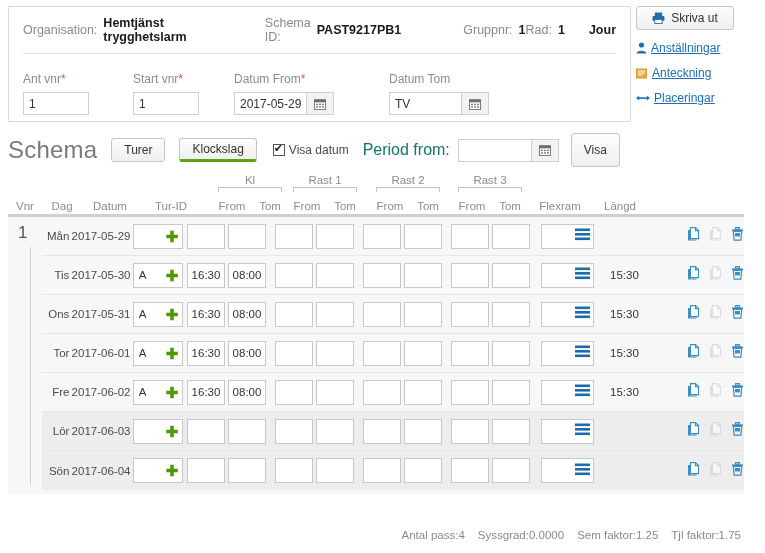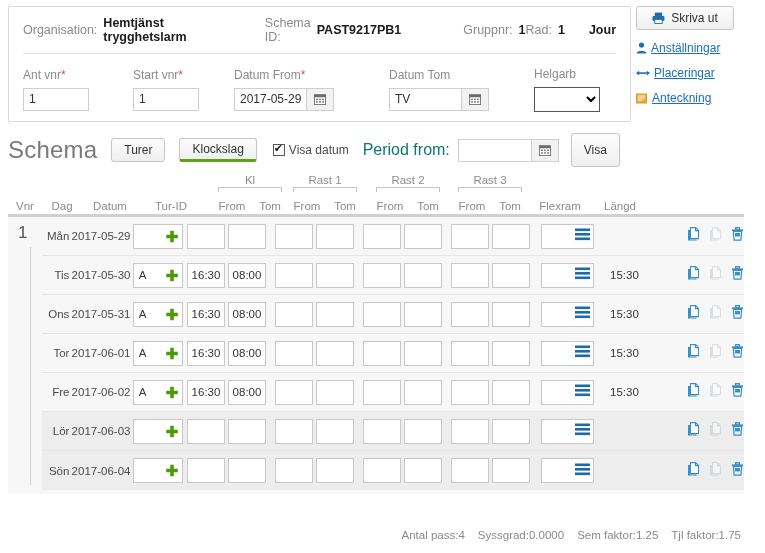--- a/index.html
+++ b/index.html
@@ -27,21 +27,21 @@
   .info-lbl { color: #8a8a8a; font-size: 12.5px; }
   .info-val { color: #1b1b1b; font-size: 12.5px; font-weight: bold; margin-left: 6px; }
   .gap-org { margin-left: 0; }
   .gap-schema { margin-left: 70px; }
   .gap-grupp { margin-left: 62px; }
   .gap-rad { }
   .gap-jour { margin-left: 24px; color: #1b1b1b; font-size: 12.5px; font-weight: bold; }
 
   .fields-row {
     position: absolute; left: 14px; top: 56px; right: 14px; height: 52px;
-    display: flex; align-items: center;
+    display: flex; align-items: flex-end;
   }
   .field { display: flex; flex-direction: column; }
   .f-lbl { font-size: 12px; color: #8c8c8c; margin-bottom: 6px; white-space: nowrap; }
   .req { color: #d9534f; font-size: 12px; }
   .ip {
     height: 23px; border: 1px solid #cfcfcf; background: #fff;
     font-size: 12px; color: #333; padding: 0 5px; font-family: "Liberation Sans", sans-serif;
     outline: none;
   }
   .w-small { width: 66px; }
@@ -228,24 +228,20 @@
                 <rect x="6" y="6.6" width="2" height="1.7" fill="#6b6b6b"></rect>
                 <rect x="9.5" y="6.6" width="2" height="1.7" fill="#6b6b6b"></rect>
               <rect x="2.5" y="9.6" width="2" height="1.7" fill="#6b6b6b"></rect>
                 <rect x="6" y="9.6" width="2" height="1.7" fill="#6b6b6b"></rect>
                 <rect x="9.5" y="9.6" width="2" height="1.7" fill="#6b6b6b"></rect>
             </svg>
           </div>
         </div>
       </div>
       <div class="sp-4"></div>
-      <div class="field">
-        <div class="f-lbl">Helgarb</div>
-        <select class="sel"><option></option></select>
-      </div>
     </div>
   </div>
 
   <div class="actions">
     <div class="print-btn">
       <svg width="13" height="12" viewBox="0 0 14 13" aria-hidden="true">
         <rect x="3" y="0.6" width="8" height="4" fill="#1f6fa8"></rect>
         <rect x="0.6" y="4.3" width="12.8" height="5.4" rx="1" fill="#1f6fa8"></rect>
         <rect x="3" y="8" width="8" height="4.4" fill="#fff" stroke="#1f6fa8" stroke-width="1"></rect>
       </svg>
@@ -254,36 +250,36 @@
 
     <div class="act-link">
       <svg width="11" height="12" viewBox="0 0 11 12" aria-hidden="true">
         <circle cx="5.5" cy="3" r="2.6" fill="#1a6fb8"></circle>
         <path d="M0.6 11.6 C0.6 7.8 10.4 7.8 10.4 11.6 Z" fill="#1a6fb8"></path>
       </svg>
       <span>Anställningar</span>
     </div>
 
     <div class="act-link">
-      <svg width="14" height="10" viewBox="0 0 16 10" aria-hidden="true">
-        <rect x="2" y="4.2" width="12" height="1.8" fill="#1a6fb8"></rect>
-        <path d="M0 5.1 L3.6 2.4 L3.6 7.8 Z" fill="#1a6fb8"></path>
-        <path d="M16 5.1 L12.4 2.4 L12.4 7.8 Z" fill="#1a6fb8"></path>
-      </svg>
-      <span>Placeringar</span>
-    </div>
-
-    <div class="act-link">
       <svg width="12" height="11" viewBox="0 0 12 11" aria-hidden="true">
         <rect x="0.5" y="1" width="10" height="9" fill="#e8aa3e" stroke="#d79a2c"></rect>
         <rect x="1.8" y="2.6" width="7.2" height="0.9" fill="#fff"></rect>
         <rect x="1.8" y="4.6" width="7.2" height="0.9" fill="#fff"></rect>
         <rect x="1.8" y="6.6" width="4.6" height="0.9" fill="#fff"></rect>
       </svg>
       <span>Anteckning</span>
+    </div>
+
+    <div class="act-link">
+      <svg width="14" height="10" viewBox="0 0 16 10" aria-hidden="true">
+        <rect x="2" y="4.2" width="12" height="1.8" fill="#1a6fb8"></rect>
+        <path d="M0 5.1 L3.6 2.4 L3.6 7.8 Z" fill="#1a6fb8"></path>
+        <path d="M16 5.1 L12.4 2.4 L12.4 7.8 Z" fill="#1a6fb8"></path>
+      </svg>
+      <span>Placeringar</span>
     </div>
   </div>
 
   <div class="schema-bar">
     <div class="schema-title">Schema</div>
     <div class="tbtn">Turer</div>
     <div class="tbtn active">Klockslag</div>
     <label class="chk-wrap">
       <span class="chk"></span>
       <span>Visa datum</span>

